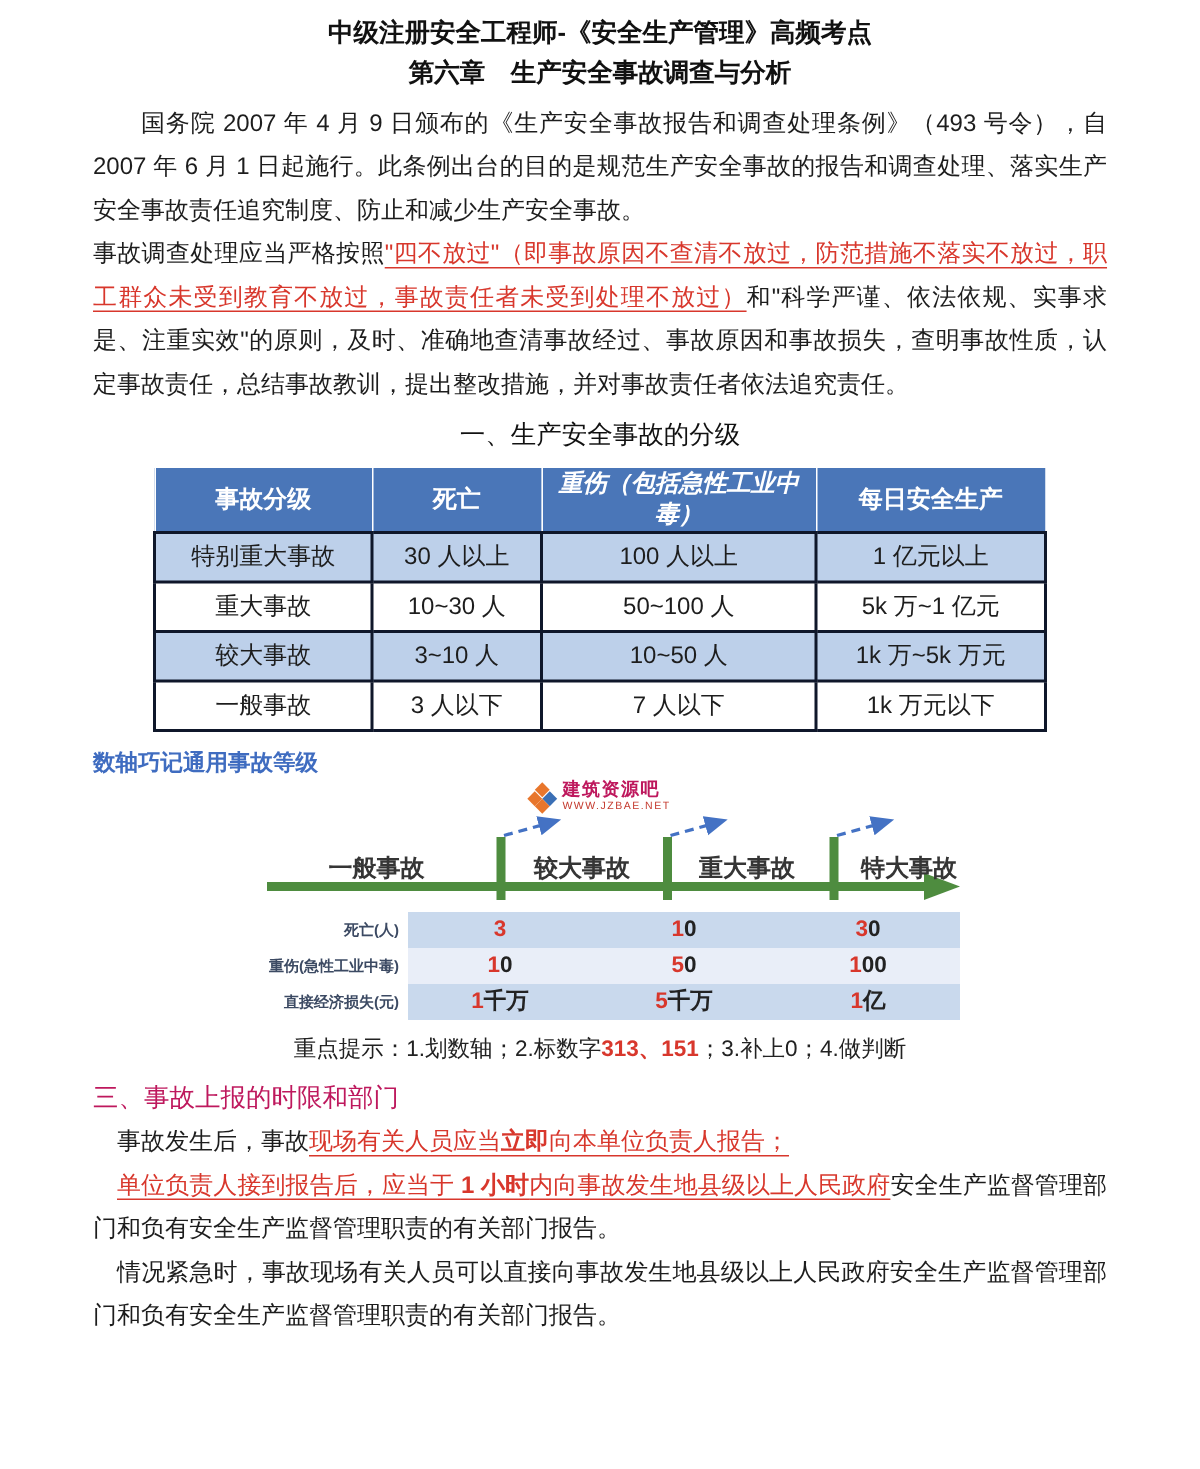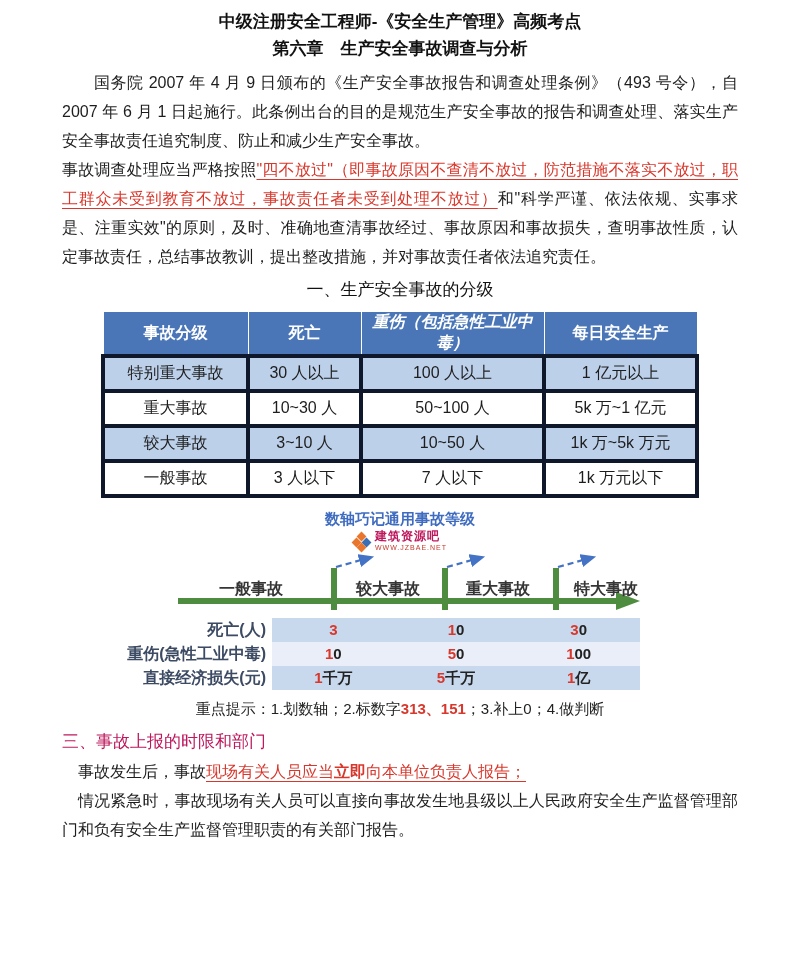--- a/index.html
+++ b/index.html
@@ -17,47 +17,47 @@
   .red{color:#d8372c;}
   .u{text-decoration:underline;text-decoration-color:#d8372c;text-underline-offset:4px;text-decoration-thickness:1px;}
   .b{font-weight:bold;}
   .h2{text-align:center;font-size:17px;font-weight:normal;line-height:30px;margin-top:4px;color:#111;}
   .h3{font-size:17px;font-weight:normal;line-height:30px;margin-top:8px;color:#be185d;}
 
   
   table.grade{border-collapse:collapse;margin:6px auto 0 auto;width:574px;table-layout:fixed;}
   table.grade th,table.grade td{
     text-align:center;font-size:16px;height:31px;padding:0 2px;
-    border:4px solid #0f172a;
+    border:2px solid #0f172a;
   }
   table.grade th{
     background:#4a76b8;color:#ffffff;font-weight:bold;border:1px solid #ffffff;border-bottom:1px solid #8fadd6;
   }
   table.grade .c0{width:140px;}
   table.grade .c1{width:108px;}
   table.grade .c2{width:178px;font-style:italic;}
   table.grade .c3{width:148px;}
   table.grade tr.alt td{background:#bdd0ea;}
 
   
   .diagram{margin-top:12px;}
-  .dtitle{text-align:center;color:#3f6cc0;font-weight:bold;font-size:15px;line-height:18px;}
+  .dtitle{color:#3f6cc0;font-weight:bold;font-size:15px;line-height:18px;}
   .dlogo{display:flex;align-items:center;justify-content:center;margin-top:2px;height:24px;}
   .diamond{position:relative;width:18px;height:18px;margin-right:4px;}
   .diamond i{position:absolute;width:7px;height:7px;transform:rotate(45deg);}
   .diamond i:nth-child(1){left:5px;top:0;background:#e8762c;}
   .diamond i:nth-child(2){left:0;top:6px;background:#e8762c;}
   .diamond i:nth-child(3){left:10px;top:6px;background:#3a6fb5;}
   .diamond i:nth-child(4){left:5px;top:11px;background:#e8762c;}
   .dlcol{display:flex;flex-direction:column;line-height:11px;}
   .dlname{color:#be185d;font-weight:bold;font-size:12px;letter-spacing:1px;}
   .dlurl{color:#c43a2e;font-size:7px;letter-spacing:1px;}
   .axiswrap{margin-left:58px;width:530px;height:64px;}
   .drow{display:flex;align-items:center;margin-left:58px;height:24px;}
-  .dlabel{width:152px;text-align:right;font-size:16px;font-weight:bold;color:#3c4a63;padding-right:6px;box-sizing:border-box;}
+  .dlabel{width:152px;text-align:right;font-size:10px;font-weight:bold;color:#3c4a63;padding-right:6px;box-sizing:border-box;}
   .dband{width:368px;display:flex;height:24px;}
   .dcell{flex:1;text-align:center;font-size:15px;font-weight:bold;color:#222;line-height:24px;}
   .band-a .dband{background:#c9d9ed;}
   .band-b .dband{background:#e9eef8;}
   .dtip{margin-top:10px;text-align:center;font-size:15px;color:#222;}
 
   
   .watermark{
     position:absolute;left:592px;top:920px;display:flex;align-items:center;
     color:rgba(255,255,255,0.82);pointer-events:none;
@@ -186,20 +186,21 @@
       </div>
     </div>
 
     <div class="dtip"><span>重点提示：1.划数轴；2.标数字</span><span class="red b">313、151</span><span>；3.补上0；4.做判断</span></div>
   </div>
 
   <div class="h3">三、事故上报的时限和部门</div>
 
   <p class="indent1"><span>事故发生后，事故</span><span class="red u">现场有关人员应当</span><span class="red u b">立即</span><span class="red u">向本单位负责人报告；</span></p>
 
+  <p class="indent1"><span class="red u">单位负责人接到报告后，应当于 </span><span class="red u b">1 小时</span><span class="red u">内向事故发生地县级以上人民政府</span><span>安全生产监督管理部门和负有安全生产监督管理职责的有关部门报告。</span></p>
 
   <p class="indent1"><span>情况紧急时，事故现场有关人员可以直接向事故发生地县级以上人民政府安全生产监督管理部门和负有安全生产监督管理职责的有关部门报告。</span></p>
 
 </div>
 
 <div class="watermark">
   <span class="wm-circle"></span>
   <span class="wm-text">每日安全生产</span>
 </div>
 

